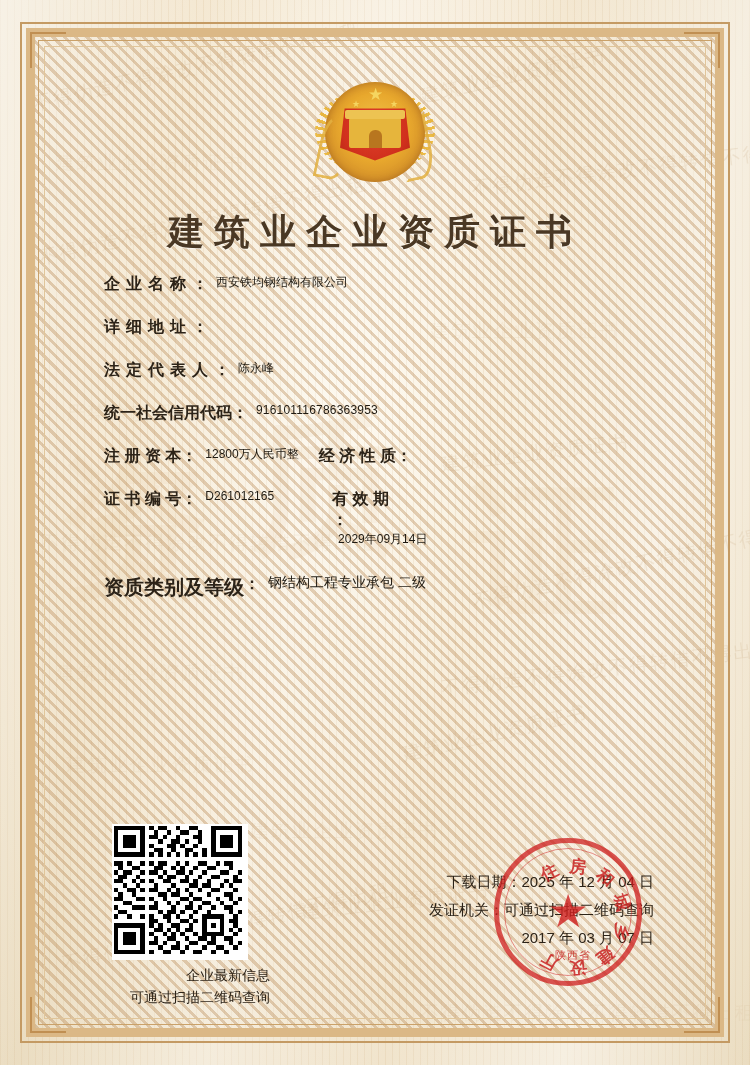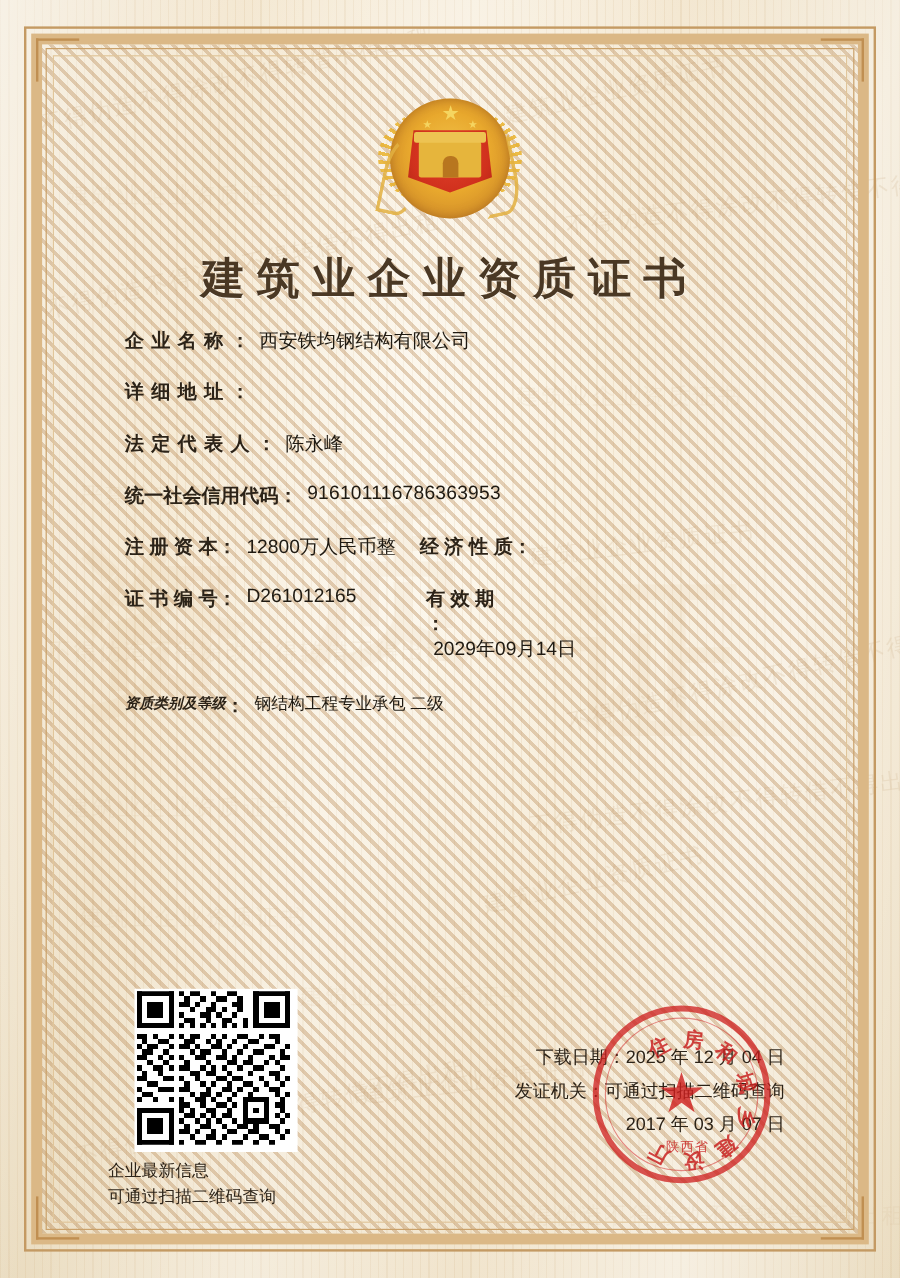--- a/index.html
+++ b/index.html
@@ -233,21 +233,21 @@
   }
   .field-label.spread {
     letter-spacing: 6px;
   }
   .field-colon {
     font-size: 16px;
     font-weight: bold;
     margin: 0 2px 0 0;
   }
   .field-value {
-    font-size: 16px;
+    font-size: 12px;
     color: #1f1a12;
     margin-left: 6px;
     font-family: "Liberation Sans", sans-serif;
   }
   .field-value.mono {
     font-family: "Liberation Sans", sans-serif;
     letter-spacing: 0.2px;
   }
 
   .row-company  { margin-top: 2px; }
@@ -256,40 +256,40 @@
   .econ-block { display: flex; align-items: flex-start; margin-left: 20px; }
   .econ-value {
     font-size: 16px;
     max-width: 182px;
     line-height: 22px;
     margin-left: 6px;
   }
   .row-certno { margin-bottom: 26px; }
   .valid-block { display: flex; align-items: flex-start; margin-left: 58px; flex-direction: column; }
 
-  .row-qual .field-label { font-size: 12px; letter-spacing: 0; font-style: italic; }
+  .row-qual .field-label { font-size: 20px; letter-spacing: 0; }
   .row-qual .field-value { font-size: 14px; }
 
   
   .qr-box {
     position: absolute;
     left: 112px;
     top: 824px;
     width: 132px;
     height: 132px;
     background: #ffffff;
     padding: 2px;
   }
   .qr-box svg { display: block; }
   .qr-caption {
     position: absolute;
     left: 90px;
     top: 964px;
     width: 180px;
-    text-align: left;
+    text-align: right;
     font-size: 14px;
     line-height: 22px;
     color: #2c2318;
     font-family: "Liberation Sans", sans-serif;
   }
 
   
   .issue-block {
     position: absolute;
     right: 96px;

